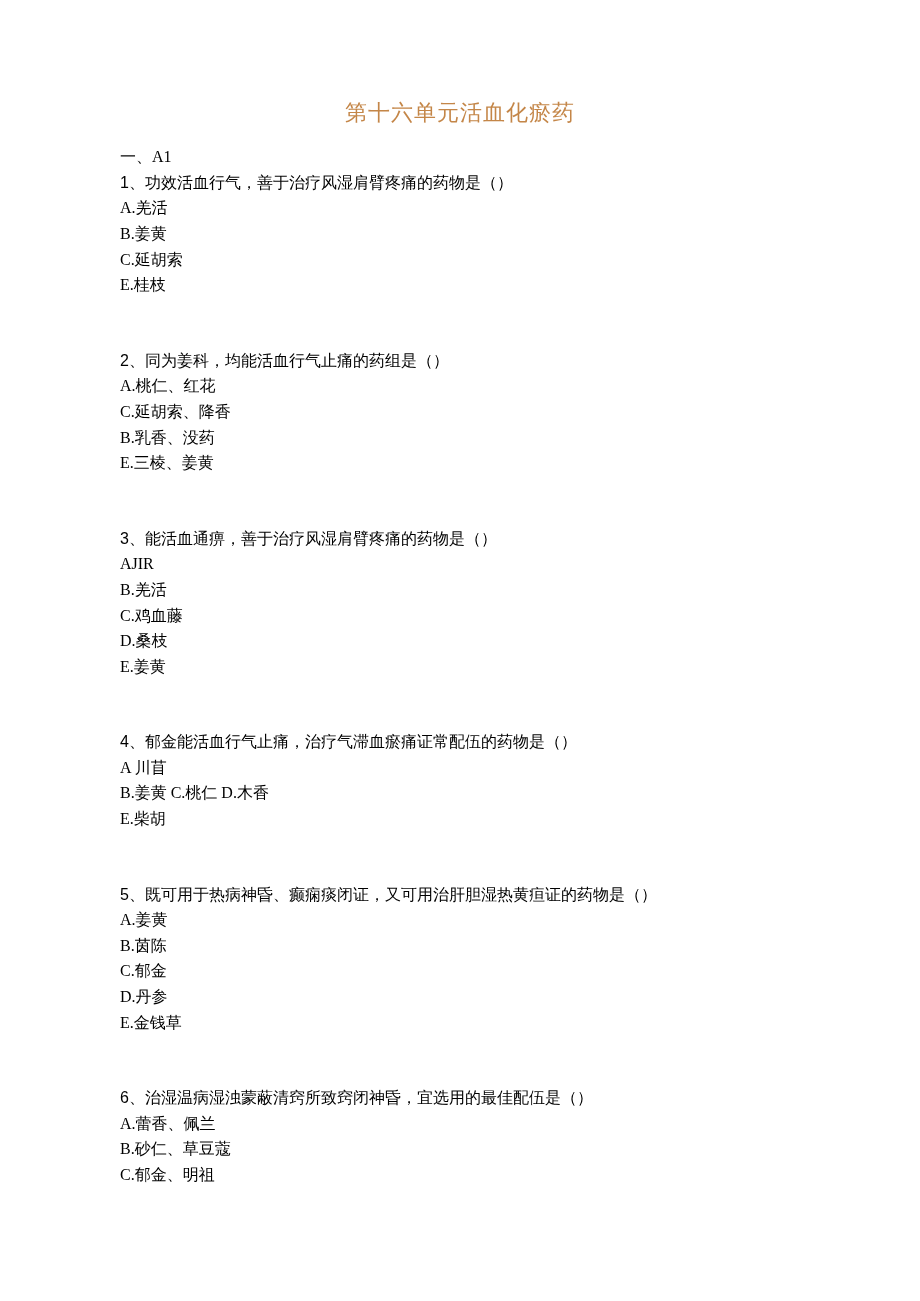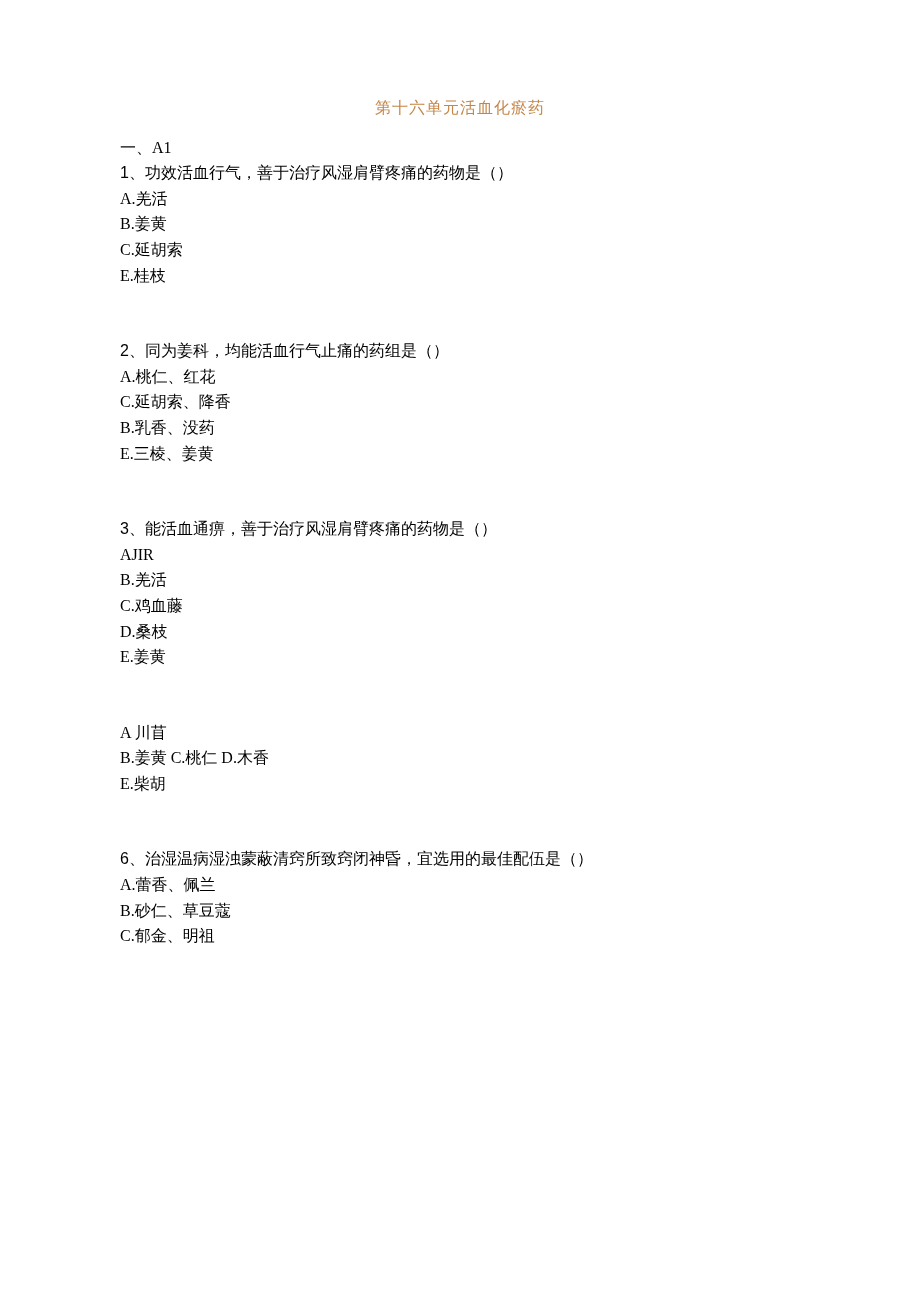--- a/index.html
+++ b/index.html
@@ -11,21 +11,21 @@
   }
   .page {
     padding: 95px 120px 40px 120px;
     font-size: 16px;
     line-height: 1.6;
     color: #000000;
   }
   .title {
     text-align: center;
     color: #c48648;
-    font-size: 16px;
+    font-size: 22px;
     margin-bottom: 14px;
     letter-spacing: 1px;
     font-family: "SimSun", "宋体", serif;
   }
   .section-head {
     margin-bottom: 0;
   }
   .question-block {
     margin-bottom: 50px;
   }
@@ -65,25 +65,34 @@
   <div class="question-block">
     <p class="line"><span class="arial">3</span><span>、能活血通痹，善于治疗风湿肩臂疼痛的药物是（）</span></p>
     <p class="line">AJIR</p>
     <p class="line">B.羌活</p>
     <p class="line">C.鸡血藤</p>
     <p class="line">D.桑枝</p>
     <p class="line">E.姜黄</p>
   </div>
 
   <div class="question-block">
+    <p class="line"><span class="arial">4</span><span>、郁金能活血行气止痛，治疗气滞血瘀痛证常配伍的药物是（）</span></p>
     <p class="line">A 川苜</p>
     <p class="line">B.姜黄 C.桃仁 D.木香</p>
     <p class="line">E.柴胡</p>
   </div>
 
+  <div class="question-block">
+    <p class="line"><span class="arial">5</span><span>、既可用于热病神昏、癫痫痰闭证，又可用治肝胆湿热黄疸证的药物是（）</span></p>
+    <p class="line">A.姜黄</p>
+    <p class="line">B.茵陈</p>
+    <p class="line">C.郁金</p>
+    <p class="line">D.丹参</p>
+    <p class="line">E.金钱草</p>
+  </div>
 
   <div class="question-block">
     <p class="line"><span class="arial">6</span><span>、治湿温病湿浊蒙蔽清窍所致窍闭神昏，宜选用的最佳配伍是（）</span></p>
     <p class="line">A.蕾香、佩兰</p>
     <p class="line">B.砂仁、草豆蔻</p>
     <p class="line">C.郁金、明祖</p>
   </div>
 
 </div>
 

